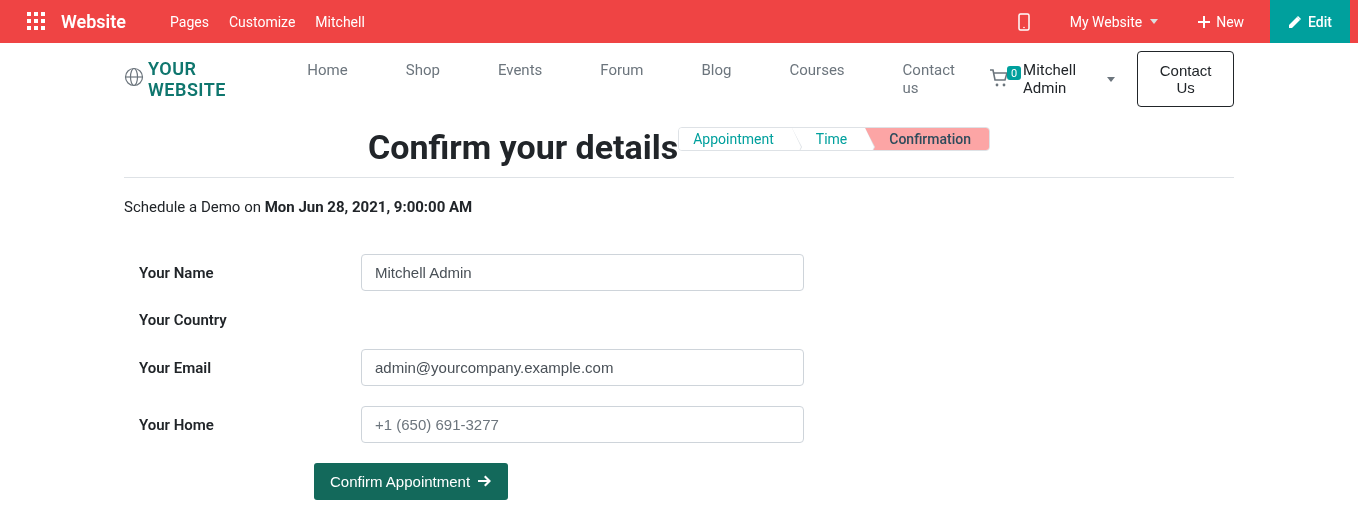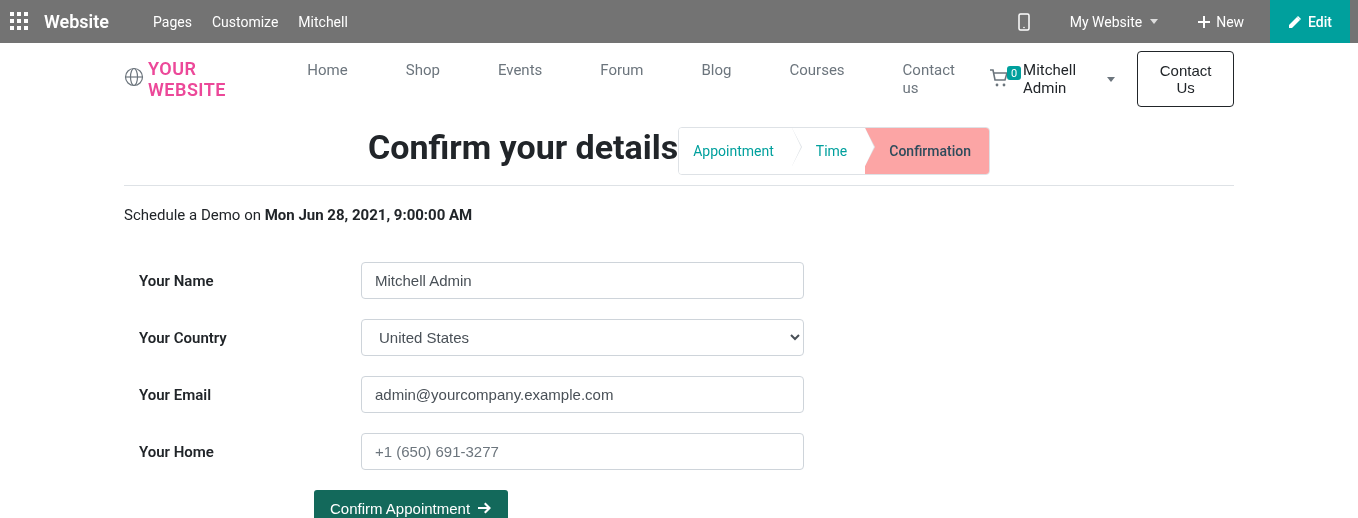--- a/index.html
+++ b/index.html
@@ -8,26 +8,26 @@
     font-family: -apple-system, BlinkMacSystemFont, "Segoe UI", Roboto, "Helvetica Neue", Arial, sans-serif;
     font-size: 14px;
     color: #212529;
     background: #fff;
     width: 1358px;
     height: 518px;
     position: relative;
   }
   
   .topbar {
-    background: #737373;
+    background: #ef4444;
     height: 43px;
     display: flex;
     align-items: center;
     color: #fff;
-    padding: 0 8px 0 4px;
+    padding: 0 8px 0 21px;
   }
   .topbar-left { display: flex; align-items: center; }
   .app-grid {
     width: 20px; height: 20px; display:inline-block; margin-right: 14px; margin-left:6px;
   }
   .app-grid svg { display:block; }
   .brand {
     font-size: 18px; font-weight: 600; color: #fff; margin-right: 34px;
   }
   .top-menu { display:flex; gap: 0; }
@@ -73,21 +73,21 @@
   .site-header-spacer { flex:1; }
   .user-link { color:#212529; font-size:15px; display:flex; align-items:center; gap:6px; cursor:pointer;}
   .contact-btn {
     border:1px solid #212529; border-radius:4px; padding: 10px 18px; font-size:15px; color:#212529;
     background:#fff; cursor:pointer; margin-left:22px;
   }
 
   
   .page-title-row { display:flex; align-items:flex-start; justify-content:center; margin-top:12px;}
   .page-title { font-size:34px; font-weight:700; color:#212529; }
-  .wizard { display:flex; border:1px solid #dee2e6; border-radius:4px; overflow:hidden; height:48px; align-items:stretch;}
+  .wizard { display:flex; border:1px solid #dee2e6; border-radius:4px; overflow:hidden; height:24px; align-items:stretch;}
   .wiz-step { position:relative; display:flex; align-items:center; padding:0 18px 0 24px; font-size:14px; color:#6c757d; background:#fff;}
   .wiz-step:first-child { padding-left:14px; }
   .wiz-step.done { color:#00a09d; }
   .wiz-step.current { color:#2e4b5b; background:#fca5a5; font-weight:500;}
   .wiz-step:not(:last-child)::after {
     content:""; position:absolute; right:-9px; top:0; width:0;height:0;
     border-top:19px solid transparent; border-bottom:19px solid transparent; border-left:9px solid #fff; z-index:2;
   }
   .wiz-step:not(:last-child)::before {
     content:""; position:absolute; right:-10px; top:0; width:0;height:0;
@@ -193,21 +193,21 @@
 
     <div class="site-header">
       <div class="site-logo">
         <span>
           <svg width="20" height="20" viewBox="0 0 20 20" fill="none" stroke="#6c757d" stroke-width="1.2">
             <circle cx="10" cy="10" r="8.5"></circle>
               <ellipse cx="10" cy="10" rx="3.5" ry="8.5"></ellipse>
               <line x1="1.5" y1="10" x2="18.5" y2="10"></line>
           </svg>
         </span>
-        <span style="color:#ec4899;">YOUR WEBSITE</span>
+        <span style="color:#0f766e;">YOUR WEBSITE</span>
       </div>
       <div class="site-nav">
         <span class="site-nav-item">Home</span>
         <span class="site-nav-item">Shop</span>
         <span class="site-nav-item">Events</span>
         <span class="site-nav-item">Forum</span>
         <span class="site-nav-item">Blog</span>
         <span class="site-nav-item">Courses</span>
         <span class="site-nav-item">Contact us</span>
       </div>
@@ -245,25 +245,20 @@
 
     <div class="form-area">
       <div class="form-row">
         <div class="form-label">Your Name</div>
         <div class="form-field">
           <input type="text" value="Mitchell Admin" style="">
         </div>
       </div>
       <div class="form-row">
         <div class="form-label">Your Country</div>
-        <div class="form-field">
-          <select>
-            <option>United States</option>
-          </select>
-        </div>
       </div>
       <div class="form-row">
         <div class="form-label">Your Email</div>
         <div class="form-field">
           <input type="text" value="admin@yourcompany.example.com" style="">
         </div>
       </div>
       <div class="form-row">
         <div class="form-label">Your Home</div>
         <div class="form-field">

